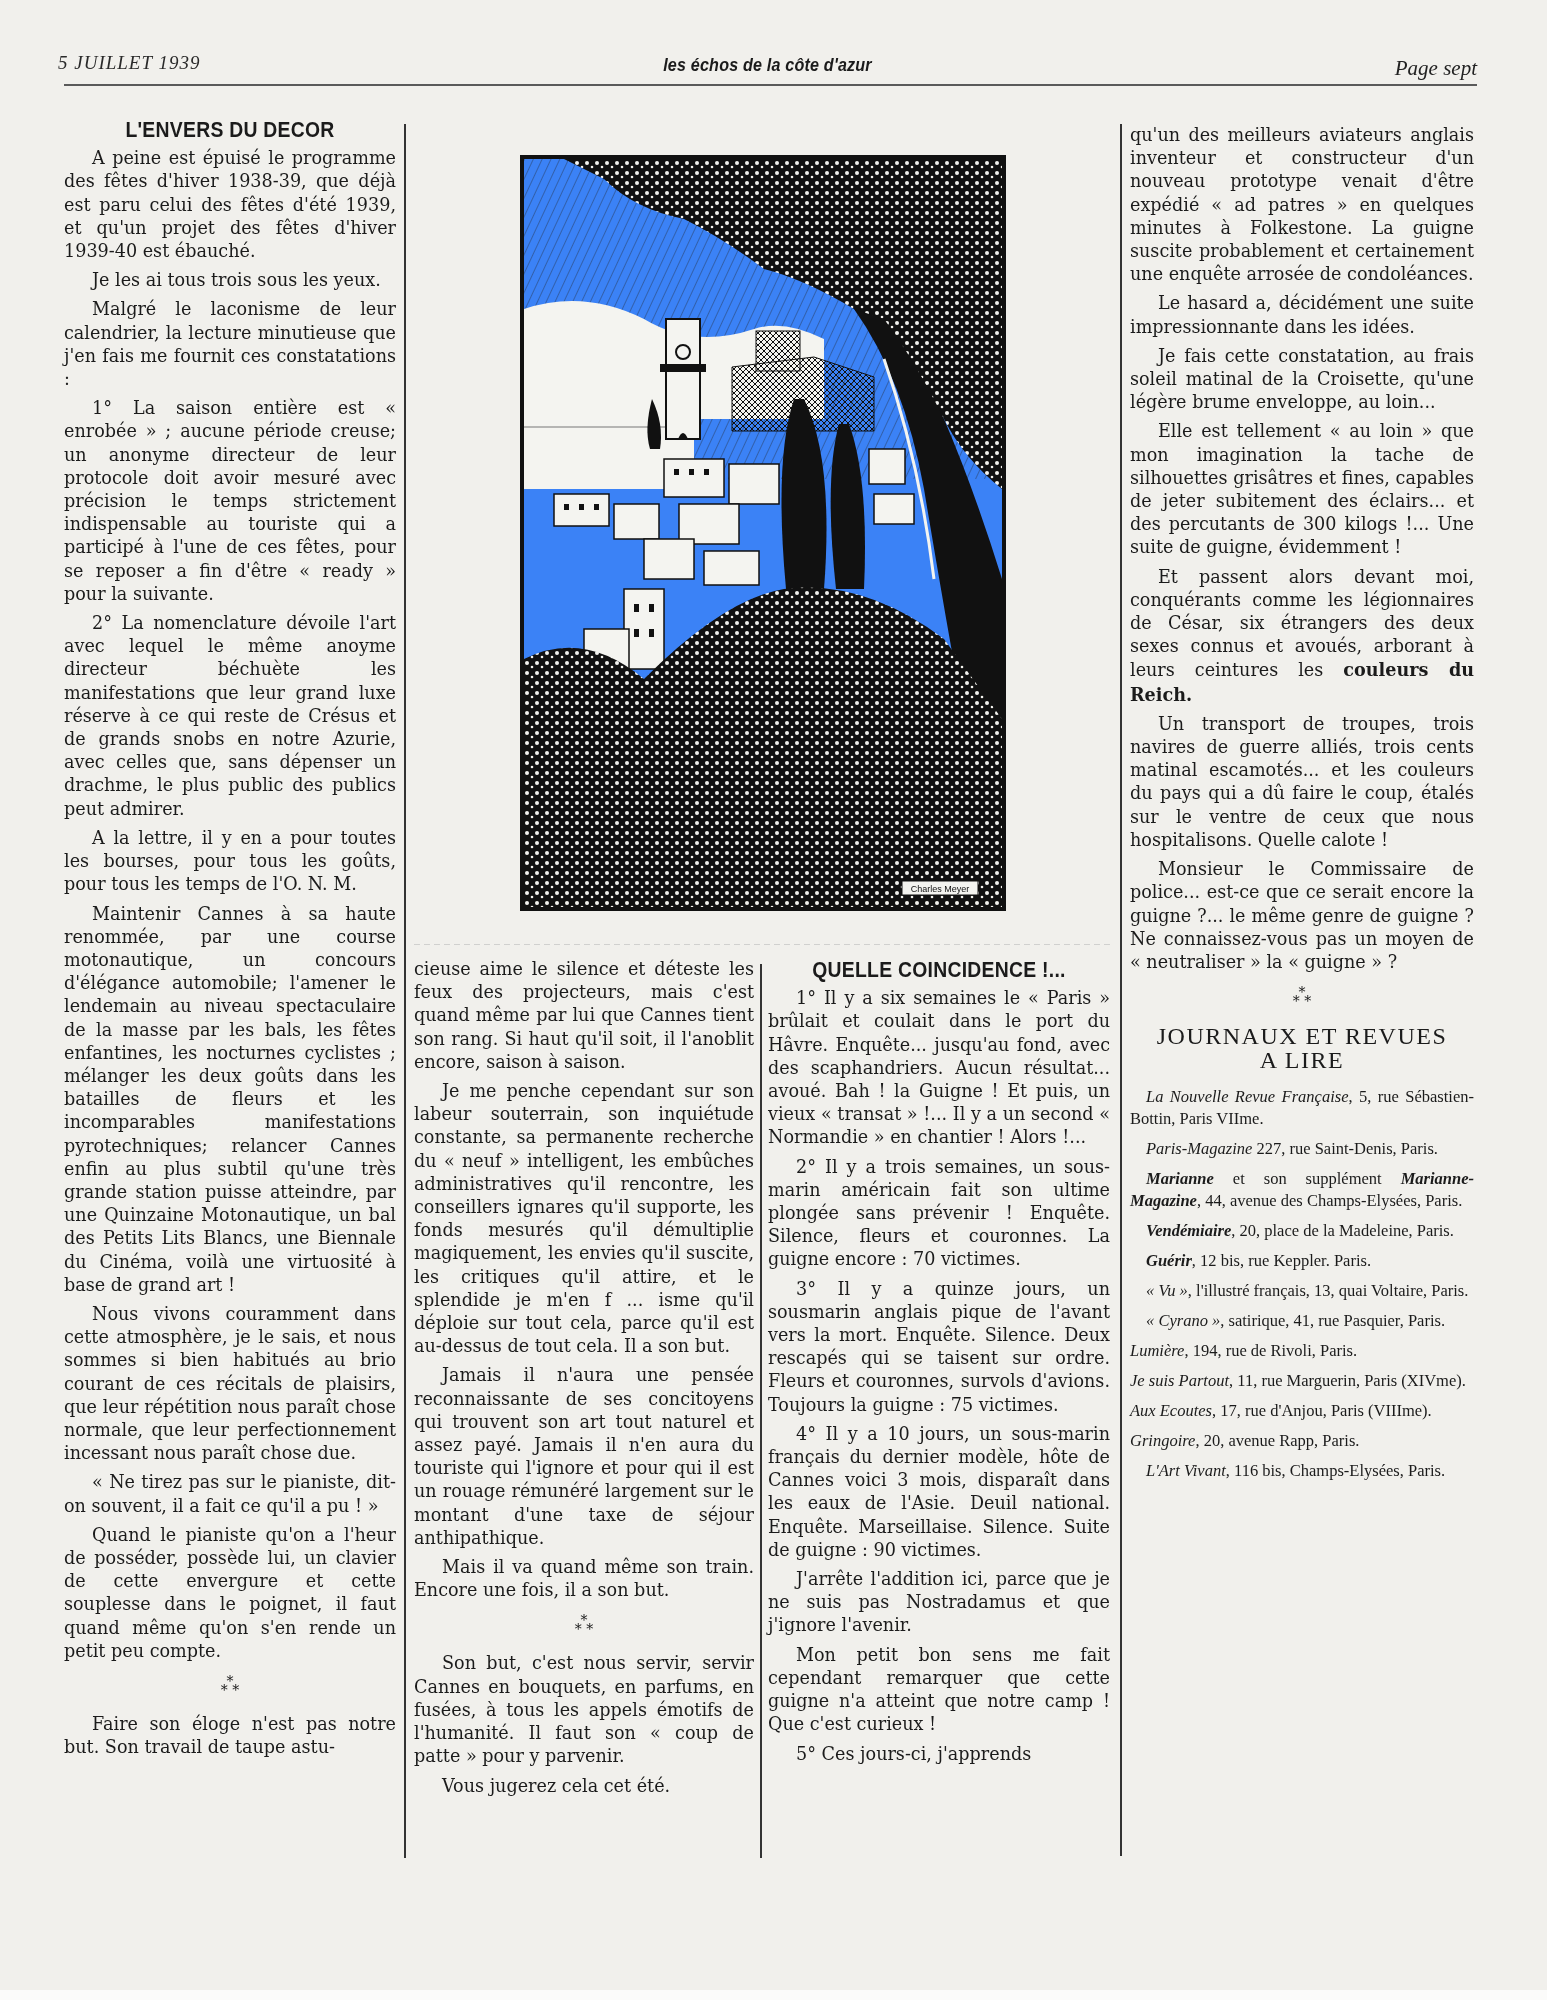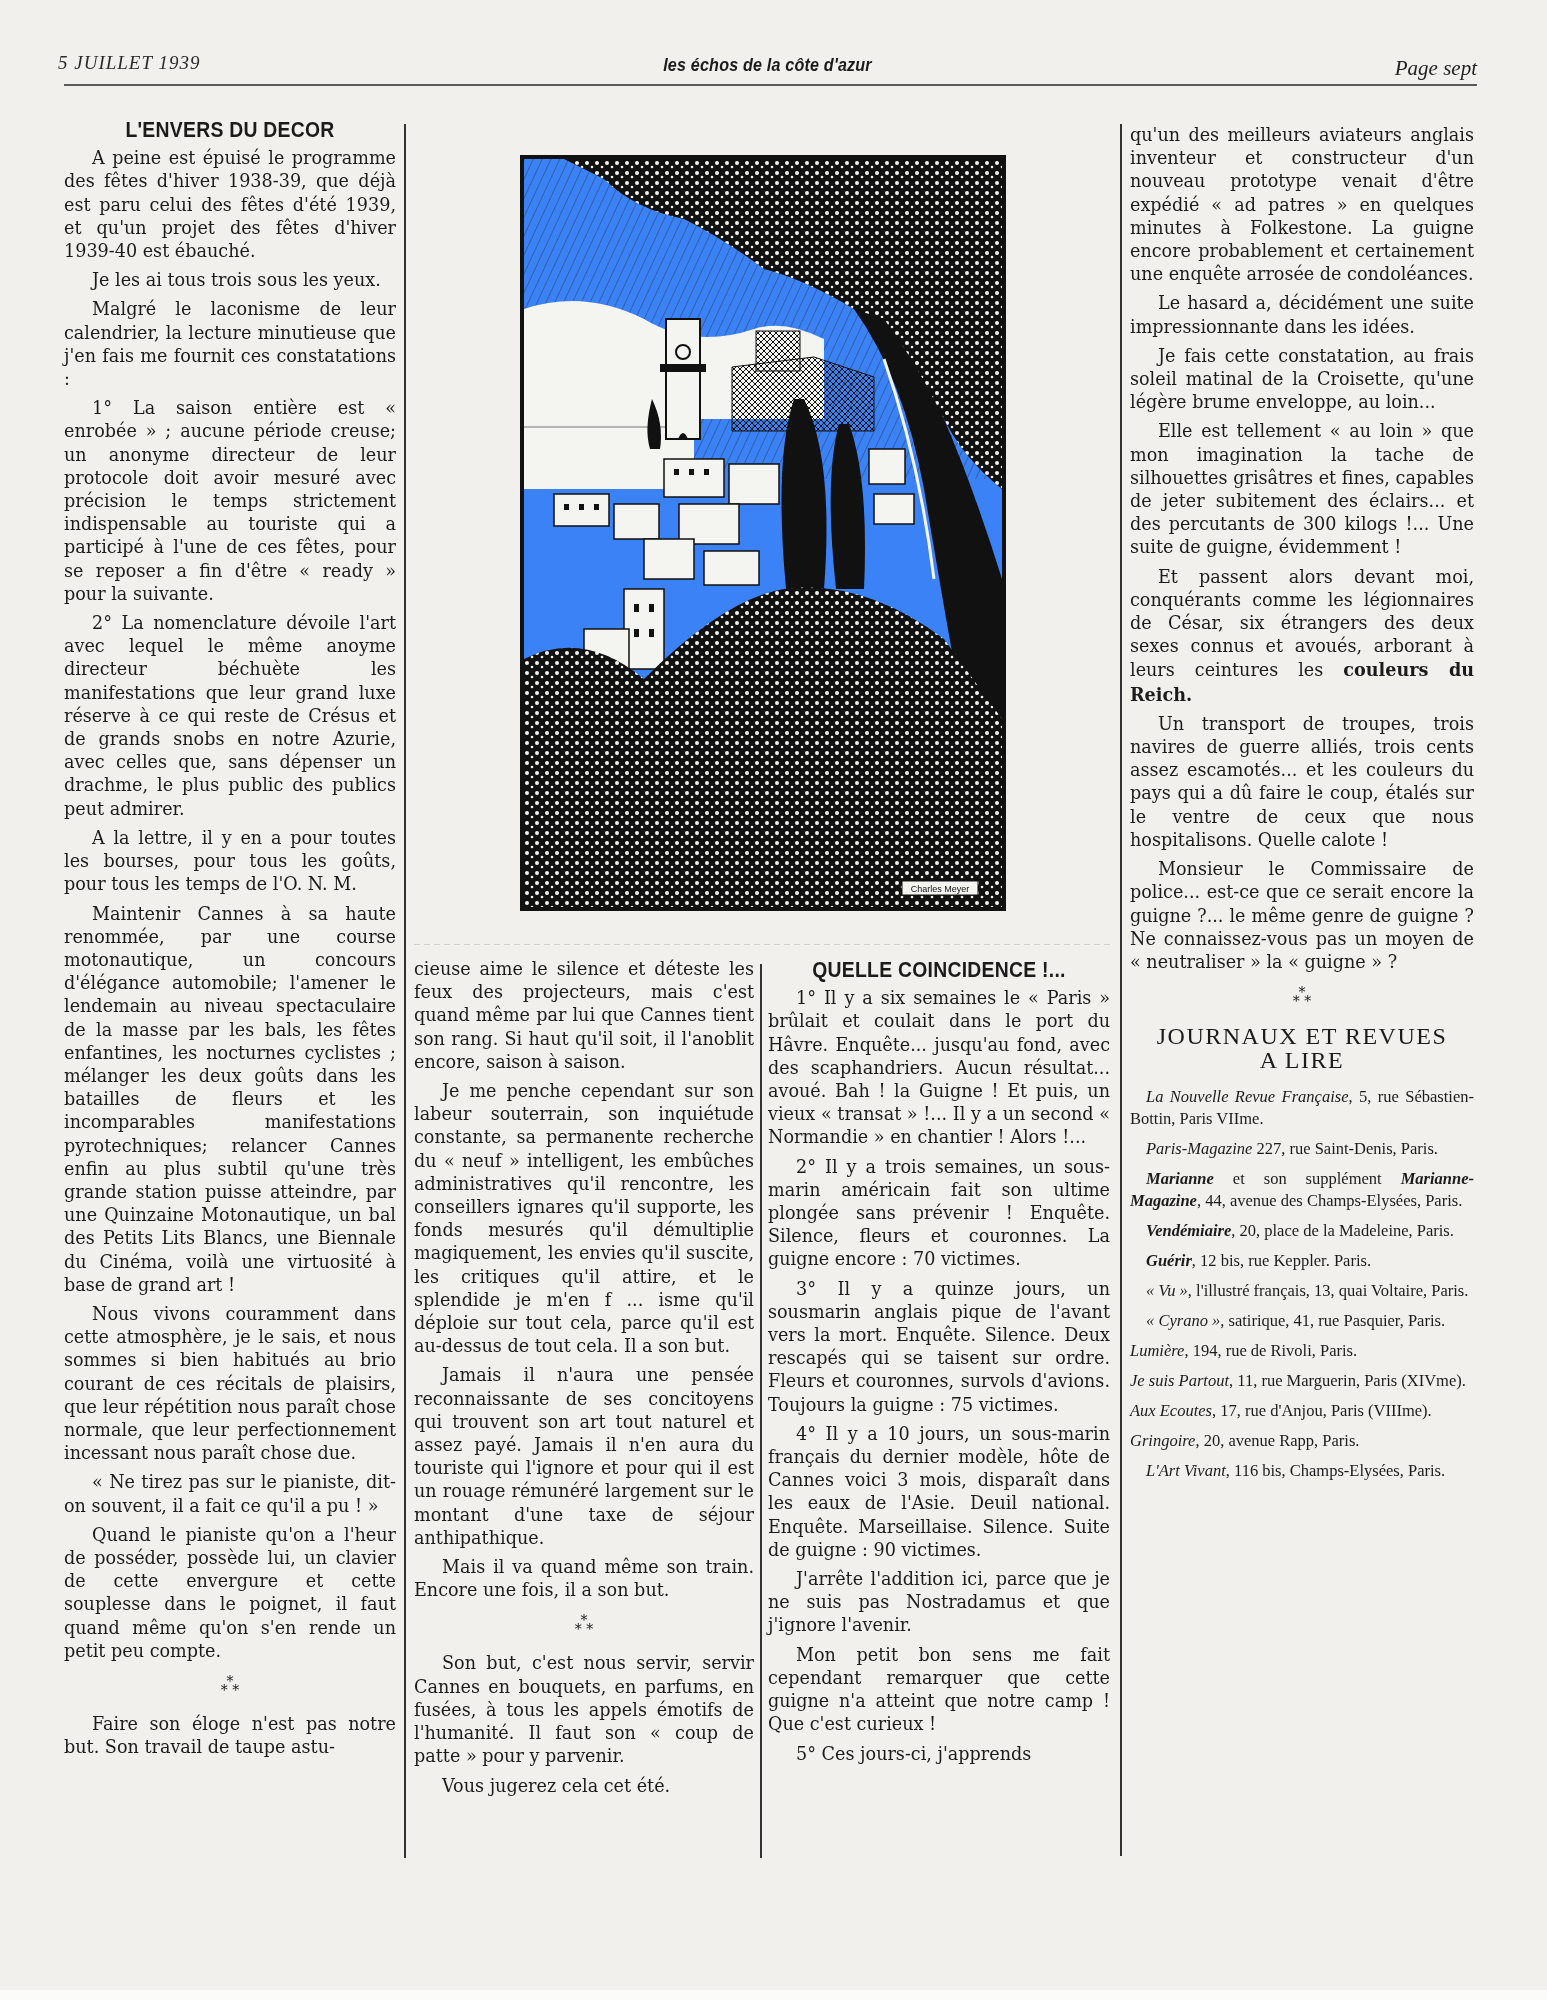--- a/index.html
+++ b/index.html
@@ -176,26 +176,26 @@
   <p>1° Il y a six semaines le « Paris » brûlait et coulait dans le port du Hâvre. Enquête... jusqu'au fond, avec des scaphandriers. Aucun résultat... avoué. Bah ! la Guigne ! Et puis, un vieux « transat » !... Il y a un second « Normandie » en chantier ! Alors !...</p>
   <p>2° Il y a trois semaines, un sous-marin américain fait son ultime plongée sans prévenir ! Enquête. Silence, fleurs et couronnes. La guigne encore : 70 victimes.</p>
   <p>3° Il y a quinze jours, un sousmarin anglais pique de l'avant vers la mort. Enquête. Silence. Deux rescapés qui se taisent sur ordre. Fleurs et couronnes, survols d'avions. Toujours la guigne : 75 victimes.</p>
   <p>4° Il y a 10 jours, un sous-marin français du dernier modèle, hôte de Cannes voici 3 mois, disparaît dans les eaux de l'Asie. Deuil national. Enquête. Marseillaise. Silence. Suite de guigne : 90 victimes.</p>
   <p>J'arrête l'addition ici, parce que je ne suis pas Nostradamus et que j'ignore l'avenir.</p>
   <p>Mon petit bon sens me fait cependant remarquer que cette guigne n'a atteint que notre camp ! Que c'est curieux !</p>
   <p>5° Ces jours-ci, j'apprends</p>
 </div>
 
 <div class="col col4">
-  <p class="noind">qu'un des meilleurs aviateurs anglais inventeur et constructeur d'un nouveau prototype venait d'être expédié « ad patres » en quelques minutes à Folkestone. La guigne encore probablement et certainement une enquête arrosée de condoléances.</p>
+  <p class="noind">qu'un des meilleurs aviateurs anglais inventeur et constructeur d'un nouveau prototype venait d'être expédié « ad patres » en quelques minutes à Folkestone. La guigne suscite probablement et certainement une enquête arrosée de condoléances.</p>
   <p>Le hasard a, décidément une suite impressionnante dans les idées.</p>
   <p>Je fais cette constatation, au frais soleil matinal de la Croisette, qu'une légère brume enveloppe, au loin...</p>
   <p>Elle est tellement « au loin » que mon imagination la tache de silhouettes grisâtres et fines, capables de jeter subitement des éclairs... et des percutants de 300 kilogs !... Une suite de guigne, évidemment !</p>
   <p><span>Et passent alors devant moi, conquérants comme les légionnaires de César, six étrangers des deux sexes connus et avoués, arborant à leurs ceintures les </span><b class="bold">couleurs du Reich.</b></p>
-  <p>Un transport de troupes, trois navires de guerre alliés, trois cents assez escamotés... et les couleurs du pays qui a dû faire le coup, étalés sur le ventre de ceux que nous hospitalisons. Quelle calote !</p>
+  <p>Un transport de troupes, trois navires de guerre alliés, trois cents matinal escamotés... et les couleurs du pays qui a dû faire le coup, étalés sur le ventre de ceux que nous hospitalisons. Quelle calote !</p>
   <p>Monsieur le Commissaire de police... est-ce que ce serait encore la guigne ?... le même genre de guigne ? Ne connaissez-vous pas un moyen de « neutraliser » la « guigne » ?</p>
   <div class="stars">
       <span>*</span>
       <span>* *</span>
     </div>
 
   <div class="revues-title">
     <div>JOURNAUX ET REVUES</div>
     <div>A LIRE</div>
   </div>

